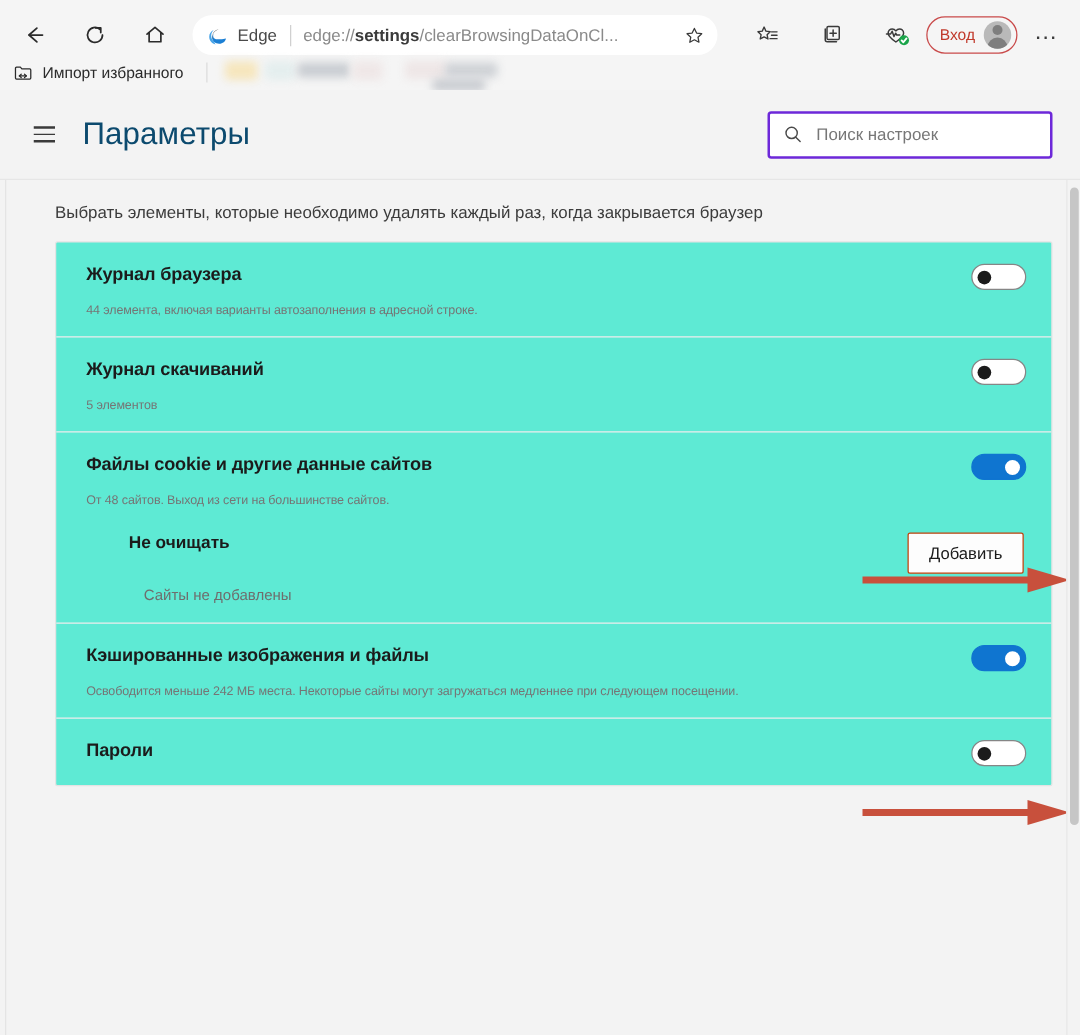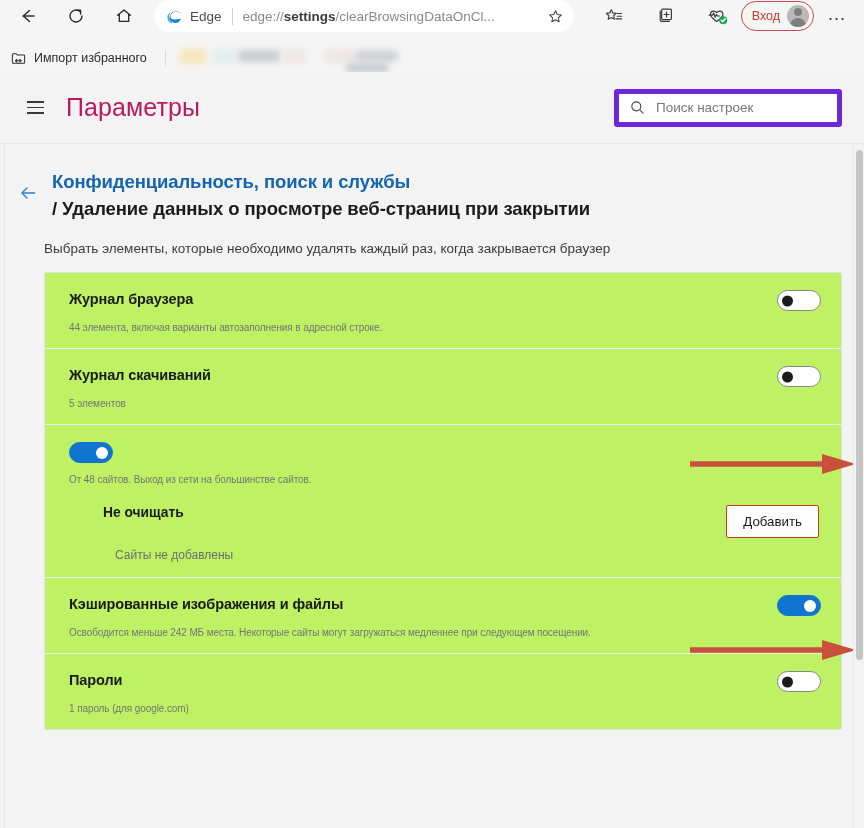--- a/index.html
+++ b/index.html
@@ -11,21 +11,21 @@
   }
 
   
   .browser-chrome {
     background: #f5f5f5;
     height: 72px;
     position: relative;
   }
   .toolbar-row {
     display: flex;
-    align-items: flex-start;
+    align-items: flex-end;
     height: 44px;
     padding: 0 10px 0 12px;
   }
   .nav-btn {
     width: 32px; height: 32px;
     display: flex; align-items: center; justify-content: center;
     border-radius: 6px;
     flex: 0 0 auto;
   }
   .nav-btn svg { display: block; }
@@ -126,28 +126,28 @@
     background: #f3f3f3;
     border-bottom: 1px solid #e6e6e6;
   }
   .hamburger {
     width: 34px; height: 34px;
     display:flex; flex-direction: column; justify-content:center; align-items:center; gap:4px;
     flex: 0 0 auto;
   }
   .hamburger span { display:block; width:17px; height:1.4px; background:#3a3a3a; }
   .settings-title {
-    font-size: 25px; color: #be185d; font-weight: 400;
+    font-size: 25px; color: #0c4a6e; font-weight: 400;
     margin-left: 14px; letter-spacing: 0.1px;
   }
   .search-box {
     margin-left: auto;
     width: 228px; height: 38px;
     background: #ffffff;
-    border: 5px solid #6d28d9;
+    border: 2px solid #6d28d9;
     border-radius: 3px;
     display: flex; align-items: center;
     padding: 0 10px;
     gap: 10px;
   }
   .search-ph { font-size: 13.5px; color: #777; }
 
   .content-area {
     position: relative;
     height: 684px;
@@ -182,21 +182,21 @@
     line-height: 28px;
     letter-spacing: -0.1px;
   }
   .page-desc {
     font-size: 13.5px; color: #3c3c3c;
     margin: 18px 0 0 44px;
   }
 
   .card {
     margin: 16px 22px 0 44px;
-    background: #bef264;
+    background: #5eead4;
     border: 1px solid #e3e3e3;
     border-radius: 2px;
   }
   .row {
     padding: 16px 20px 15px 24px;
     border-bottom: 1px solid #ededed;
     position: relative;
   }
   .row:last-child { border-bottom: none; }
   .row-head {
@@ -401,32 +401,20 @@
         <circle cx="8.6" cy="8.6" r="5.3" fill="none" stroke="#4a4a4a" stroke-width="1.35"></circle>
         <line x1="12.5" y1="12.6" x2="16.6" y2="16.7" stroke="#4a4a4a" stroke-width="1.35" stroke-linecap="round"></line>
       </svg>
       <span class="search-ph">Поиск настроек</span>
     </div>
   </div>
 
   <div class="content-area">
     <div class="left-rail"></div>
 
-    <div class="breadcrumb-block">
-      <div class="back-arrow">
-        <svg width="24" height="20" viewBox="0 0 26 20">
-          <path d="M8.6 4.6 L3.2 10 L8.6 15.4" fill="none" stroke="#2d7dd2" stroke-width="1.4" stroke-linecap="round" stroke-linejoin="round"></path>
-          <line x1="3.6" y1="10" x2="17" y2="10" stroke="#2d7dd2" stroke-width="1.4" stroke-linecap="round"></line>
-        </svg>
-      </div>
-      <div class="crumbs">
-        <div class="crumb-parent">Конфиденциальность, поиск и службы</div>
-        <div class="crumb-current">/ Удаление данных о просмотре веб-страниц при закрытии</div>
-      </div>
-    </div>
 
     <div class="page-desc">Выбрать элементы, которые необходимо удалять каждый раз, когда закрывается браузер</div>
 
     <div class="card">
 
       <div class="row">
         <div class="row-head">
           <div class="row-title">Журнал браузера</div>
           <div class="toggle off"></div>
         </div>
@@ -436,20 +424,21 @@
       <div class="row">
         <div class="row-head">
           <div class="row-title">Журнал скачиваний</div>
           <div class="toggle off"></div>
         </div>
         <div class="row-sub">5 элементов</div>
       </div>
 
       <div class="row">
         <div class="row-head">
+          <div class="row-title">Файлы cookie и другие данные сайтов</div>
           <div class="toggle on"></div>
         </div>
         <div class="row-sub">От 48 сайтов. Выход из сети на большинстве сайтов.</div>
 
         <div class="nested">
           <div class="nested-left">
             <div class="nested-title">Не очищать</div>
             <div class="nested-empty">Сайты не добавлены</div>
           </div>
           <div class="add-btn">Добавить</div>
@@ -462,21 +451,20 @@
           <div class="toggle on"></div>
         </div>
         <div class="row-sub">Освободится меньше 242 МБ места. Некоторые сайты могут загружаться медленнее при следующем посещении.</div>
       </div>
 
       <div class="row">
         <div class="row-head">
           <div class="row-title">Пароли</div>
           <div class="toggle off"></div>
         </div>
-        <div class="row-sub">1 пароль (для google.com)</div>
       </div>
 
     </div>
 
     <div class="arrow-anno" style="left:688px; top:309px; width:170px;">
       <svg width="170" height="22" viewBox="0 0 170 22">
         <line x1="2" y1="11" x2="140" y2="11" stroke="#c8503c" stroke-width="5.5" stroke-linecap="butt"></line>
         <path d="M134 1 L168 11 L134 21 Z" fill="#c8503c"></path>
       </svg>
     </div>

